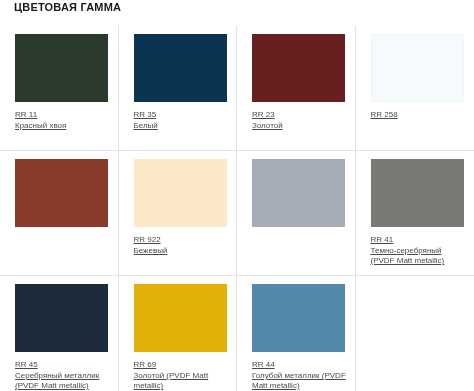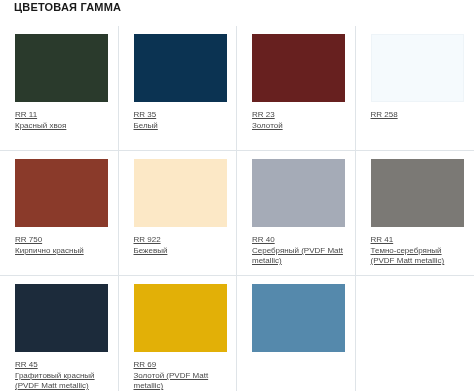--- a/index.html
+++ b/index.html
@@ -119,65 +119,61 @@
         <div class="swatch pale" style="background-color: rgb(245, 250, 253);"></div>
         <div class="caption">
           <span class="code">RR 258</span>
         </div>
       </div>
     </div>
 
     <div class="row">
       <div class="cell">
         <div class="swatch" style="background-color: rgb(138, 58, 42);"></div>
-        <div class="caption">
-          <span class="code">RR 750</span>
-          <span class="name">Кирпично красный</span>
-        </div>
       </div>
       <div class="cell">
         <div class="swatch" style="background-color: rgb(252, 232, 198);"></div>
         <div class="caption">
           <span class="code">RR 922</span>
           <span class="name">Бежевый</span>
         </div>
       </div>
       <div class="cell">
         <div class="swatch" style="background-color: rgb(165, 171, 183);"></div>
-        <div class="caption">
-          <span class="code">RR 40</span>
-          <span class="name">Серебряный (PVDF Matt metallic)</span>
-        </div>
       </div>
       <div class="cell last-col">
         <div class="swatch" style="background-color: rgb(123, 121, 117);"></div>
         <div class="caption">
           <span class="code">RR 41</span>
           <span class="name">Темно-серебряный (PVDF Matt metallic)</span>
         </div>
       </div>
     </div>
 
     <div class="row last-row">
       <div class="cell">
         <div class="swatch" style="background-color: rgb(28, 43, 59);"></div>
         <div class="caption">
           <span class="code">RR 45</span>
-          <span class="name">Графитовый красный (PVDF Matt metallic)</span>
+          <span class="name">Серебряный металлик (PVDF Matt metallic)</span>
         </div>
       </div>
       <div class="cell">
         <div class="swatch" style="background-color: rgb(226, 176, 7);"></div>
         <div class="caption">
           <span class="code">RR 69</span>
           <span class="name">Золотой (PVDF Matt metallic)</span>
         </div>
       </div>
       <div class="cell">
         <div class="swatch" style="background-color: rgb(85, 137, 172);"></div>
+        <div class="caption">
+          <span class="code">RR 44</span>
+          <span class="name">Голубой металлик (PVDF Matt metallic)</span>
+        </div>
       </div>
       <div class="cell last-col empty">
         
         
       </div>
     </div>
 
   </div>
 </div>
 

